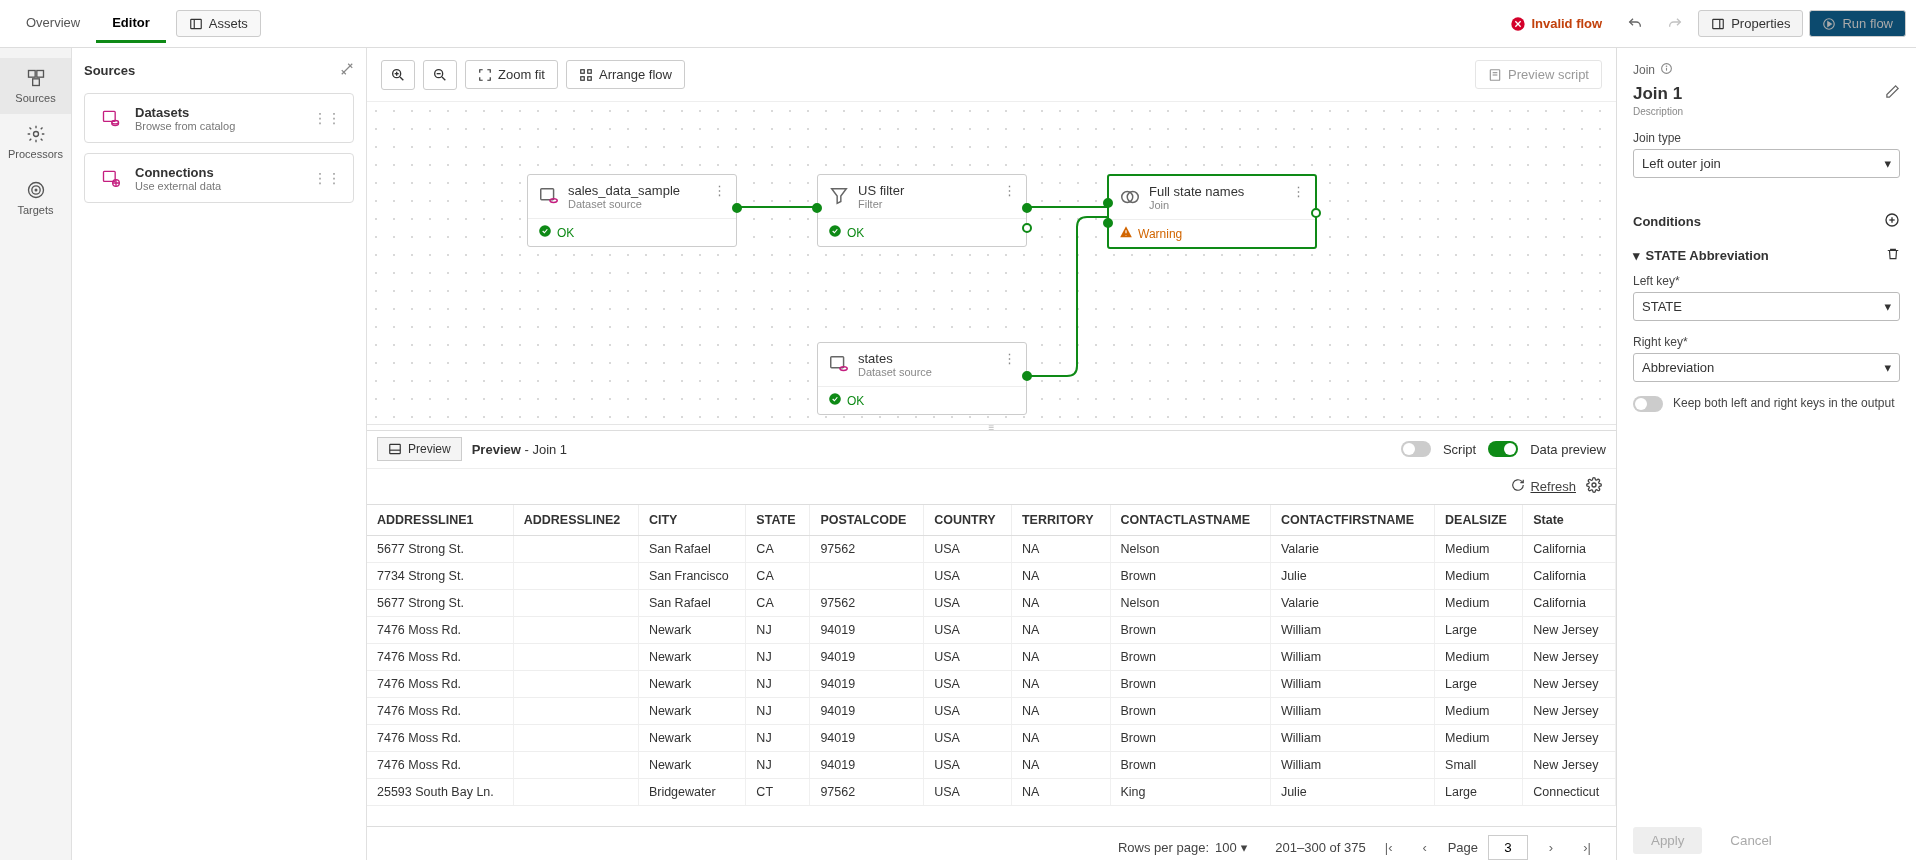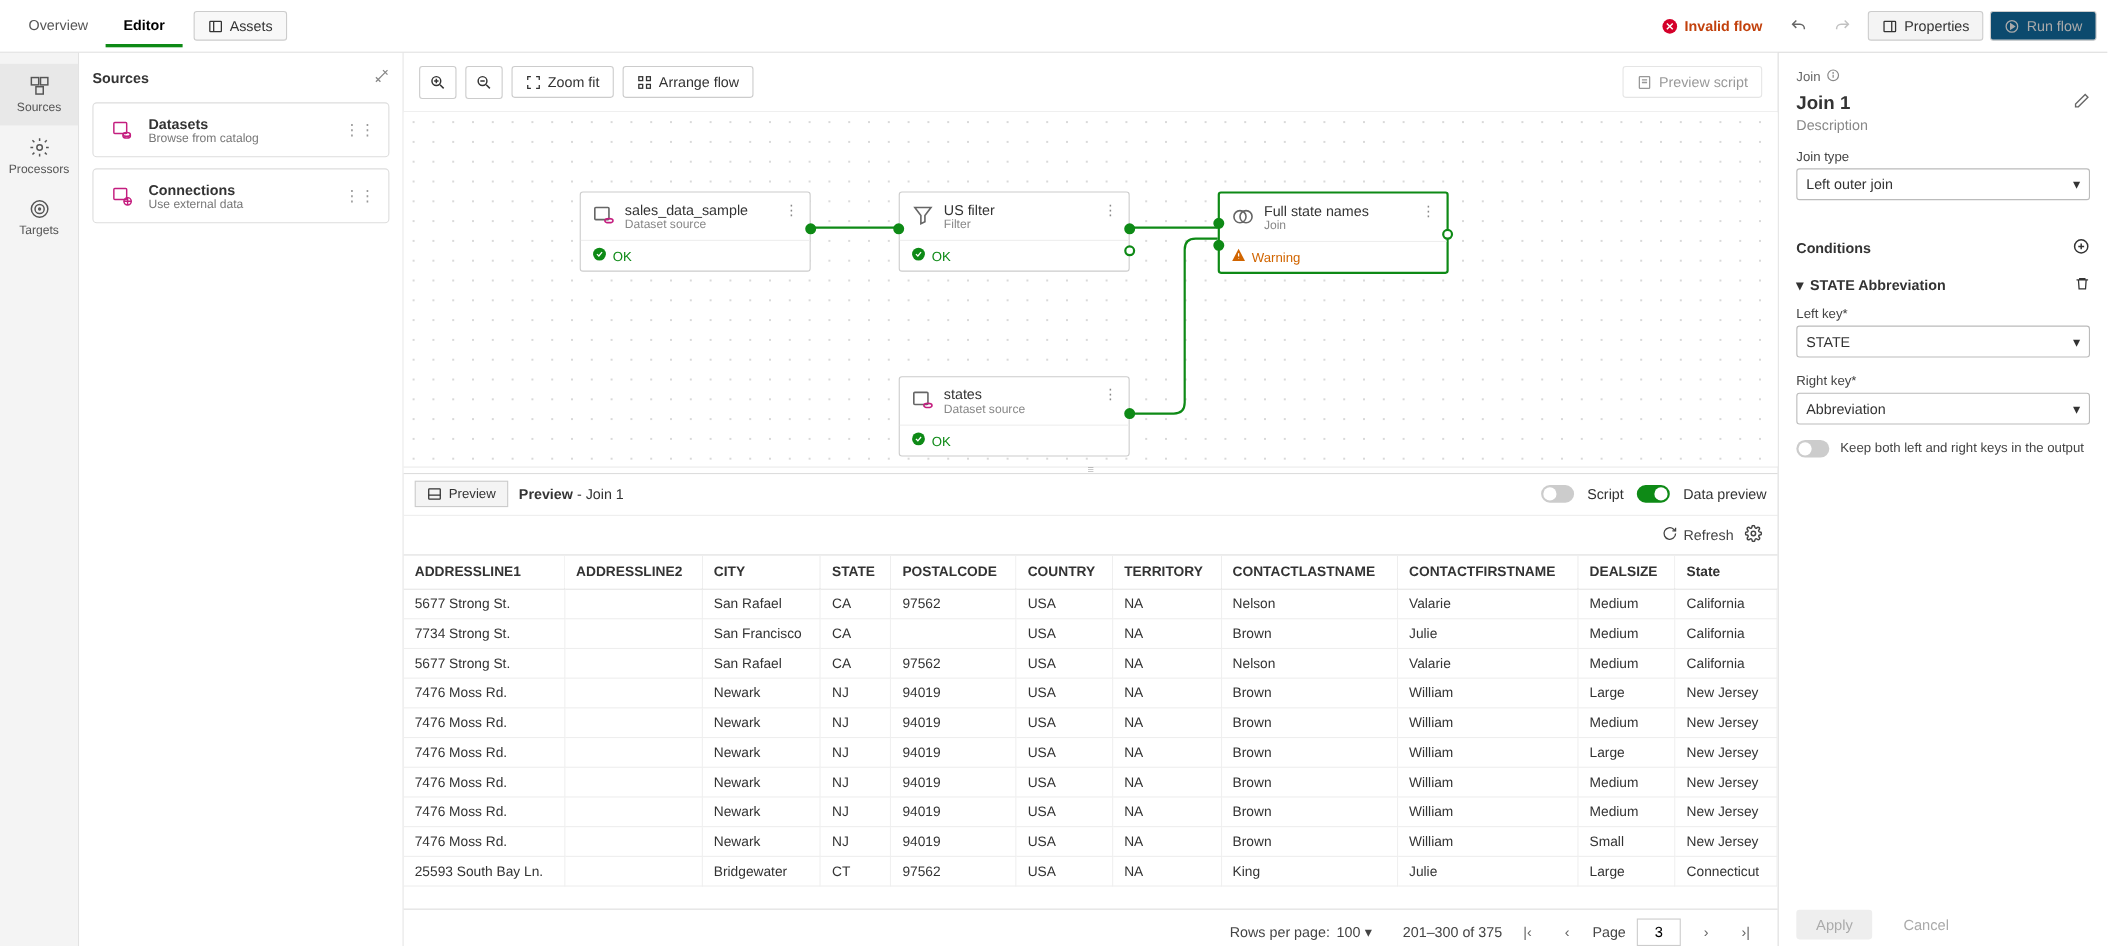--- a/index.html
+++ b/index.html
@@ -64,38 +64,38 @@
 
 .preview-divider { height: 6px; background: #fff; border-top: 1px solid #e5e5e5; display:flex; align-items:center; justify-content:center; }
 .preview-divider::after { content: "≡"; color: #bbb; font-size: 10px; }
 .previewbar { height: 38px; border-top: 1px solid #ddd; display: flex; align-items: center; padding: 0 10px; gap: 10px; }
 .previewbar .pvbtn { border: 1px solid #ccc; background: #f4f4f4; padding: 4px 10px; display: flex; align-items: center; gap: 6px; font-size: 12px; }
 .previewbar .pvright { margin-left: auto; display: flex; align-items: center; gap: 12px; }
 .toggle { width: 30px; height: 16px; border-radius: 8px; background: #ccc; position: relative; }
 .toggle::after { content: ""; position: absolute; width: 12px; height: 12px; border-radius: 50%; background: #fff; top: 2px; left: 2px; }
 .toggle.on { background: #0e8a16; }
 .toggle.on::after { left: 16px; }
-.refreshbar { height: 36px; display: flex; align-items: center; justify-content: flex-end; padding: 0 14px; gap: 10px; border-top: 1px solid #eee; }
+.refreshbar { height: 36px; display: flex; align-items: center; justify-content: flex-end; padding: 0 14px; gap: 10px; border-top: 1px solid #eee; text-decoration: underline; }
 .rfbtn { display: flex; align-items: center; gap: 5px; cursor: pointer; color: #444; }
 
 .tablewrap { flex: 1; overflow: auto; border-top: 1px solid #ddd; position: relative; }
 table.data { border-collapse: collapse; width: 100%; font-size: 12.5px; }
 table.data th { text-align: left; padding: 8px 10px; border-bottom: 1px solid #ddd; border-right: 1px solid #eee; font-weight: 600; background: #fff; position: sticky; top: 0; }
 table.data td { padding: 6px 10px; border-bottom: 1px solid #eee; border-right: 1px solid #f0f0f0; white-space: nowrap; }
 
 .pager { height: 42px; border-top: 1px solid #ddd; display: flex; align-items: center; justify-content: flex-end; padding: 0 16px; gap: 10px; font-size: 13px; color: #444; }
 .pager .sel { display: flex; align-items: center; gap: 6px; }
 .pager .pgbtn { width: 26px; height: 26px; display: flex; align-items: center; justify-content: center; cursor: pointer; color: #666; }
 .pager input.pgnum { width: 40px; text-align: center; border: 1px solid #ccc; padding: 4px; }
 
 
 .rightpanel { width: 300px; border-left: 1px solid #ddd; padding: 14px 16px; display: flex; flex-direction: column; overflow: auto; }
 .rightpanel .crumb { font-size: 12px; color: #666; display: flex; align-items: center; gap: 5px; }
 .rightpanel h2 { font-size: 17px; font-weight: 600; margin: 6px 0 2px; display:flex; align-items:center; justify-content: space-between; }
-.rightpanel .desc { font-size: 13px; color: #888; margin-bottom: 14px; }
+.rightpanel .desc { font-size: 10px; color: #888; margin-bottom: 14px; }
 .rightpanel label.fl { font-size: 12px; color: #444; margin-bottom: 4px; display: block; }
 .rightpanel .sel-box { border: 1px solid #bbb; border-radius: 3px; padding: 6px 8px; display: flex; justify-content: space-between; align-items: center; margin-bottom: 14px; cursor: pointer; }
 .rightpanel .cond-hdr { display: flex; justify-content: space-between; align-items: center; font-weight: 600; margin: 20px 0 12px; }
 .rightpanel .cond-block { border-top: 0; padding: 4px 0 0 0; }
 .rightpanel .cond-title { display: flex; align-items: center; gap: 6px; font-weight: 600; justify-content: space-between; margin-bottom: 10px; }
 .rightpanel .actions { margin-top: auto; display: flex; gap: 10px; padding-top: 20px; }
 .rightpanel .actions button { padding: 6px 18px; border: none; border-radius: 3px; cursor: not-allowed; }
 .rightpanel .actions .apply { background: #eee; color: #aaa; }
 .rightpanel .actions .cancel { background: transparent; color: #aaa; }
 .keep-toggle { display:flex; gap:10px; align-items:flex-start; font-size:12px; color:#444; }

